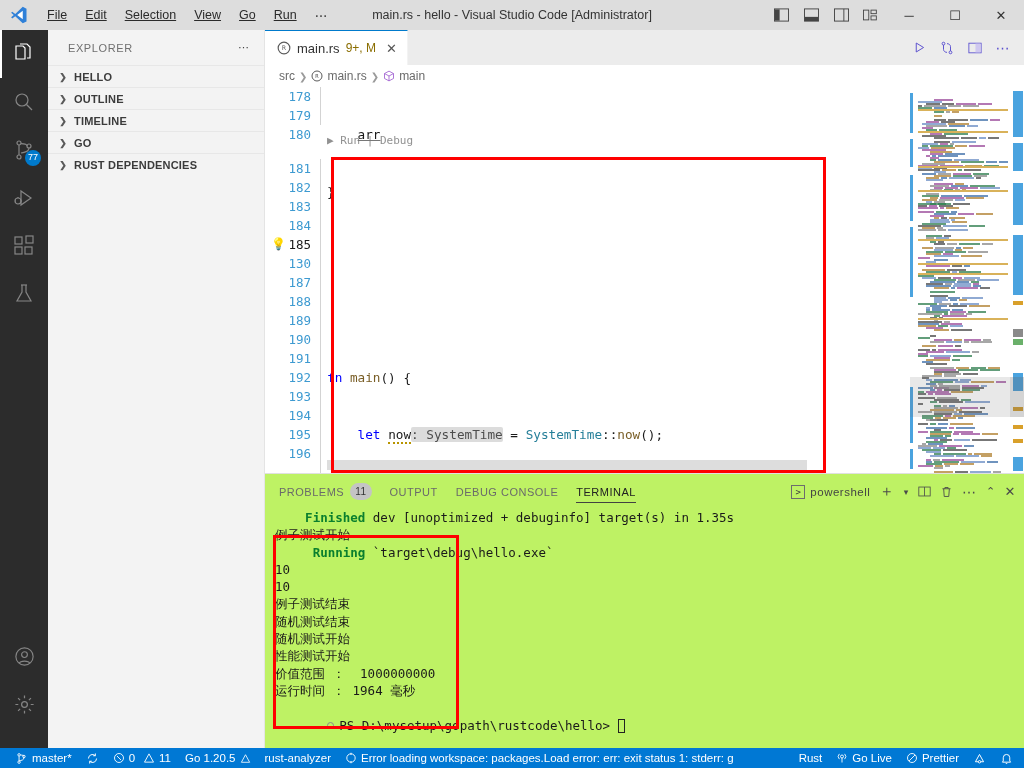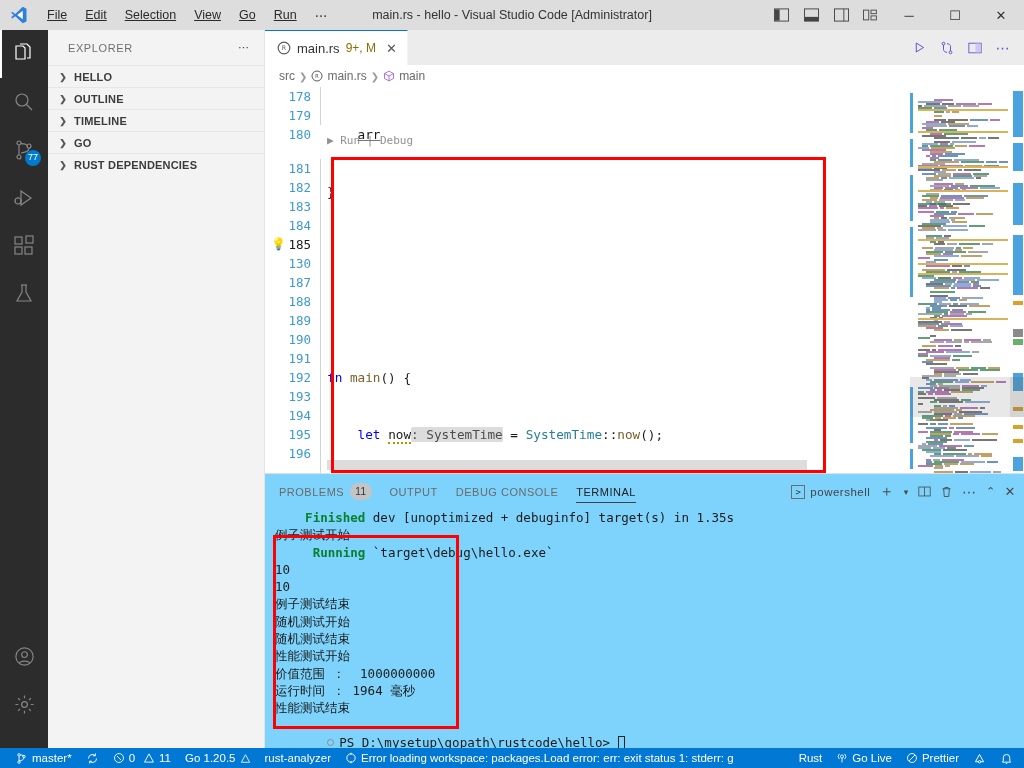--- a/index.html
+++ b/index.html
@@ -151,21 +151,21 @@
     position: absolute; right: 0; top: 57px; width: 14px; height: 386px; background: #fff;
   }
   .hscroll {
     position: absolute; left: 62px; bottom: 3px; height: 10px; width: 480px;
     background: rgba(100,100,100,.22); border-radius: 0px;
   }
 
   
   .panel {
     position: absolute; left: 265px; top: 473px; width: 759px; height: 275px;
-    background: #7dd3fc; border-top: 1px solid #e0e0e0;
+    background: #bef264; border-top: 1px solid #e0e0e0;
   }
   .panel-tabs {
     height: 35px; display: flex; align-items: center; gap: 18px; padding-left: 14px;
     font-size: 11px; letter-spacing: .5px; color: #6a6a6a; position: relative;
   }
   .ptab { position: relative; height: 35px; display:flex; align-items:center; gap:6px; }
   .ptab.active { color: #222; }
   .ptab.active::after {
     content:""; position:absolute; left:0; right:0; bottom:6px; height:1px; background:#424242;
   }
@@ -739,26 +739,25 @@
       </div>
     </div>
 
     <div class="terminal">
       <div class="tl"><span class="t-green">    Finished</span><span> dev [unoptimized + debuginfo] target(s) in 1.35s</span></div>
       <div class="tl">例子测试开始</div>
       <div class="tl"><span class="t-green">     Running</span><span> `target\debug\hello.exe`</span></div>
       <div class="tl">10</div>
       <div class="tl">10</div>
       <div class="tl">例子测试结束</div>
+      <div class="tl">随机测试结束</div>
       <div class="tl">随机测试开始</div>
-      <div class="tl">随机测试结束</div>
       <div class="tl">性能测试开始</div>
       <div class="tl">价值范围 ：  1000000000</div>
       <div class="tl">运行时间 ： 1964 毫秒</div>
-      <div class="tl">性能测试结束</div>
       <div class="tl" style="margin-left:-8px;">
         <span class="term-prompt-dot"></span><span>PS D:\mysetup\gopath\rustcode\hello&gt;</span><span> </span><span class="term-cursor"></span>
       </div>
     </div>
   </div>
 
   <div class="annot" style="left:331px; top:157px; width:495px; height:316px;"></div>
   <div class="annot" style="left:273px; top:535px; width:186px; height:194px;"></div>
 
   <div class="statusbar">

